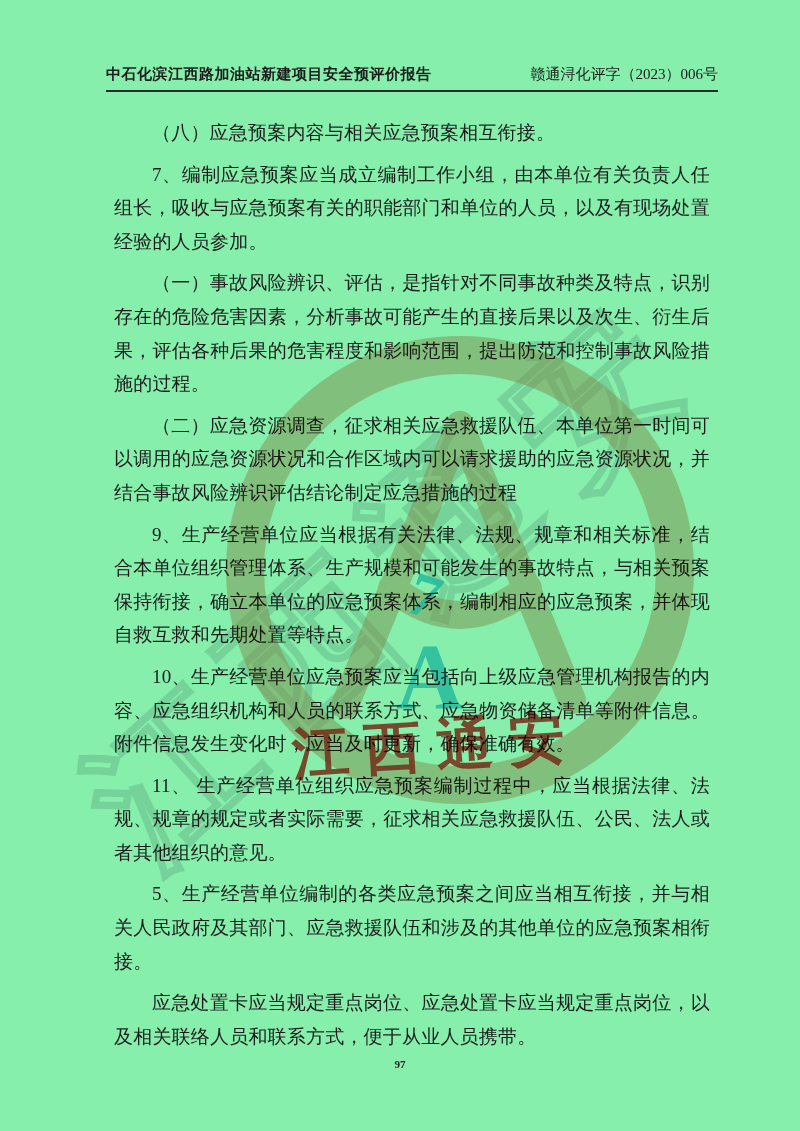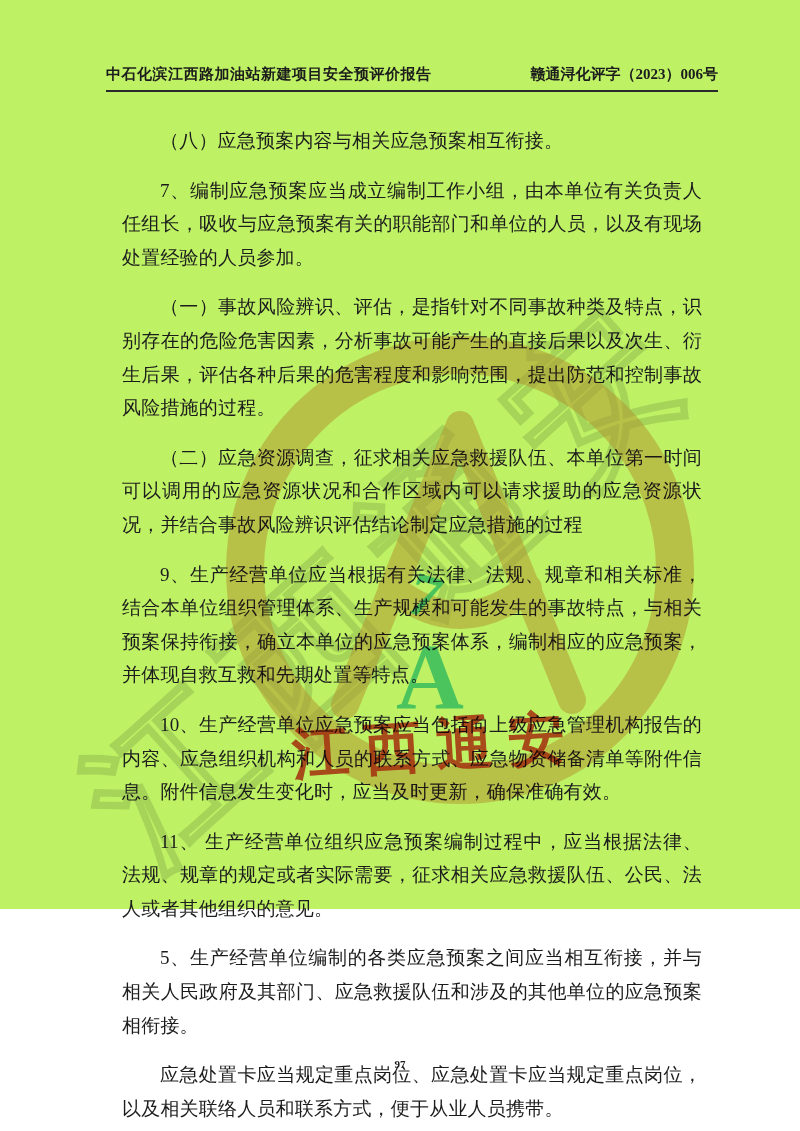--- a/index.html
+++ b/index.html
@@ -1,35 +1,35 @@
 <!DOCTYPE html>
 <html><head>
 <meta charset="utf-8">
 <style>
   html,body{margin:0;padding:0;}
   body{
     width:800px;height:1131px;background:#ffffff;
     font-family:"Liberation Serif","DejaVu Serif",serif;
     position:relative;overflow:hidden;color:#1c1c1c;
   }
-  .page{position:relative;width:800px;height:909px;background:#bef264;}
+  .page{position:relative;width:800px;height:1131px;background:#86efac;}
   .header{
     position:absolute;left:106px;right:82px;top:64px;
     display:flex;justify-content:space-between;align-items:flex-end;
     padding-bottom:6px;border-bottom:2px solid #2a2a2a;
     font-size:15px;line-height:20px;
   }
   .header .h-left{font-weight:bold;letter-spacing:0.5px;}
-  .header .h-right{font-weight:bold;}
+  .header .h-right{font-weight:normal;}
   .content{
     position:absolute;left:106px;right:82px;top:108px;
     font-size:19px;line-height:33.6px;text-align:justify;
     letter-spacing:0.2px;
   }
-  .content p{margin:16px;text-indent:2em;}
+  .content p{margin:8px;text-indent:2em;}
   .page-number{
     position:absolute;left:0;right:0;top:1040px;text-align:center;
     font-size:11px;font-weight:bold;margin-top:18px;
   }
   .watermark-layer{
     position:absolute;inset:0;pointer-events:none;
     mix-blend-mode:multiply;
   }
   .red-wm{
     position:absolute;left:292px;top:708px;

